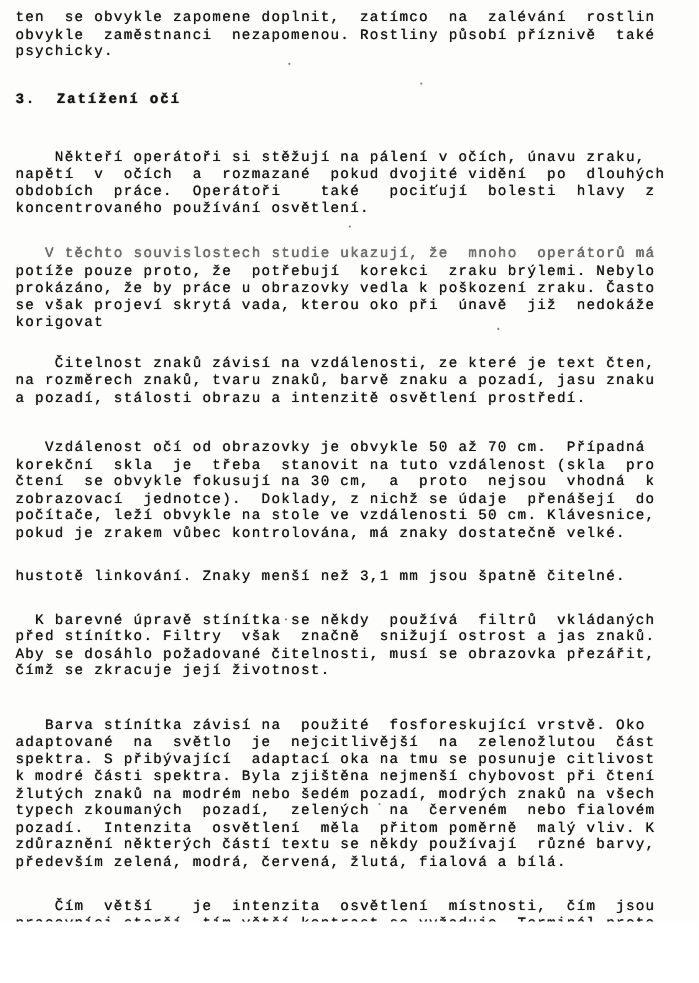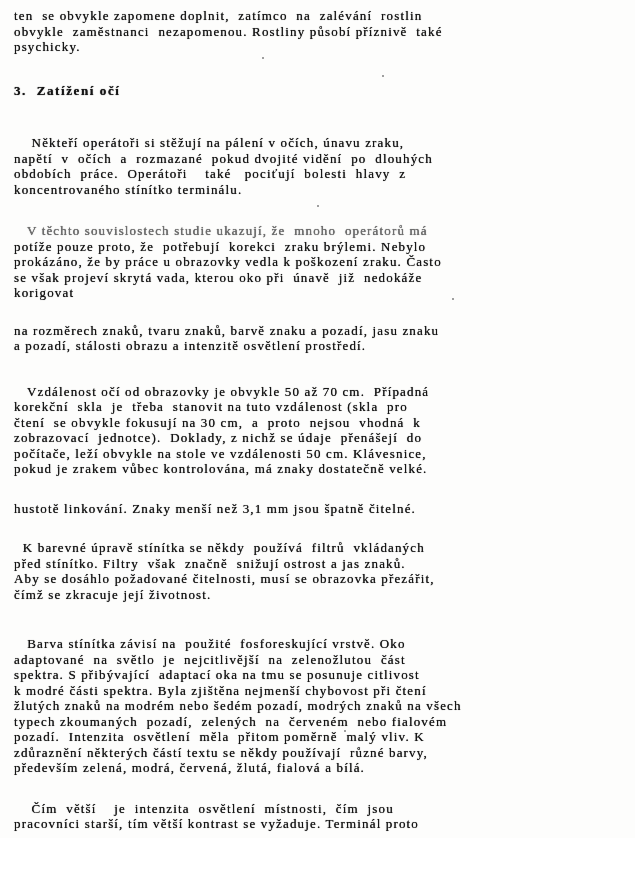--- a/index.html
+++ b/index.html
@@ -8,21 +8,21 @@
     background: #ffffff;
   }
   .page {
     position: relative;
     width: 635px;
     height: 838px;
     box-sizing: border-box;
     background: #fdfdfc;
     padding: 8px 10px 8px 14px;
     overflow: hidden;
-    font-family: Liberation Serif, serif;
+    font-family: Liberation Mono, monospace;
   }
   .block { margin: 0; }
   .line {
     white-space: pre;
     font-size: 13px;
     line-height: 15.5px;
     letter-spacing: 1.15px;
     color: #1b1b1b;
     
     text-shadow: 0 0 0.7px rgba(15,15,15,0.9);
@@ -52,30 +52,31 @@
         <div class="line" style="color: rgb(27, 27, 27);">obvykle  zaměstnanci  nezapomenou. Rostliny působí příznivě  také</div>
         <div class="line" style="color: rgb(27, 27, 27);">psychicky.</div>
       </div>
       <div class="block heading" style="margin-top: 28px;">
         <div class="line" style="color: rgb(27, 27, 27);">3.  Zatížení očí</div>
       </div>
       <div class="block paragraph" style="margin-top: 37px;">
         <div class="line" style="color: rgb(27, 27, 27);">    Někteří operátoři si stěžují na pálení v očích, únavu zraku,</div>
         <div class="line" style="color: rgb(27, 27, 27);">napětí  v  očích  a  rozmazané  pokud dvojité vidění  po  dlouhých</div>
         <div class="line" style="color: rgb(27, 27, 27);">obdobích  práce.  Operátoři    také   pociťují  bolesti  hlavy  z</div>
-        <div class="line" style="color: rgb(27, 27, 27);">koncentrovaného stínítko terminálu.</div>
+        <div class="line" style="color: rgb(27, 27, 27);">koncentrovaného používání osvětlení.</div>
       </div>
       <div class="block paragraph" style="margin-top: 26px;">
         <div class="line" style="color: #737373;">   V těchto souvislostech studie ukazují, že  mnoho  operátorů má</div>
         <div class="line" style="color: rgb(27, 27, 27);">potíže pouze proto, že  potřebují  korekci  zraku brýlemi. Nebylo</div>
         <div class="line" style="color: rgb(27, 27, 27);">prokázáno, že by práce u obrazovky vedla k poškození zraku. Často</div>
         <div class="line" style="color: rgb(27, 27, 27);">se však projeví skrytá vada, kterou oko při  únavě  již  nedokáže</div>
         <div class="line" style="color: rgb(27, 27, 27);">korigovat</div>
       </div>
       <div class="block paragraph" style="margin-top: 22px;">
+        <div class="line" style="color: rgb(27, 27, 27);">    Čitelnost znaků závisí na vzdálenosti, ze které je text čten,</div>
         <div class="line" style="color: rgb(27, 27, 27);">na rozměrech znaků, tvaru znaků, barvě znaku a pozadí, jasu znaku</div>
         <div class="line" style="color: rgb(27, 27, 27);">a pozadí, stálosti obrazu a intenzitě osvětlení prostředí.</div>
       </div>
       <div class="block paragraph" style="margin-top: 30px;">
         <div class="line" style="color: rgb(27, 27, 27);">   Vzdálenost očí od obrazovky je obvykle 50 až 70 cm.  Případná</div>
         <div class="line" style="color: rgb(27, 27, 27);">korekční  skla  je  třeba  stanovit na tuto vzdálenost (skla  pro</div>
         <div class="line" style="color: rgb(27, 27, 27);">čtení  se obvykle fokusují na 30 cm,  a  proto  nejsou  vhodná  k</div>
         <div class="line" style="color: rgb(27, 27, 27);">zobrazovací  jednotce).  Doklady, z nichž se údaje  přenášejí  do</div>
         <div class="line" style="color: rgb(27, 27, 27);">počítače, leží obvykle na stole ve vzdálenosti 50 cm. Klávesnice,</div>
         <div class="line" style="color: rgb(27, 27, 27);">pokud je zrakem vůbec kontrolována, má znaky dostatečně velké.</div>

